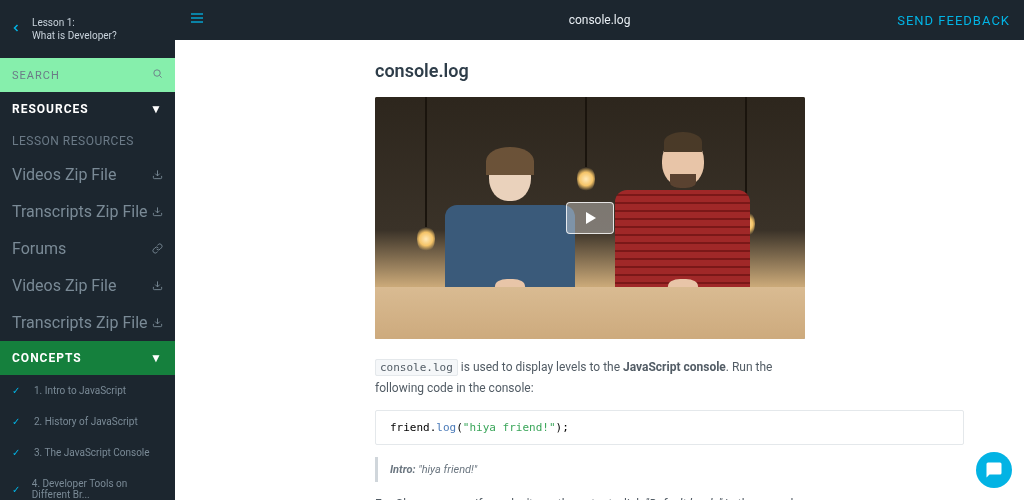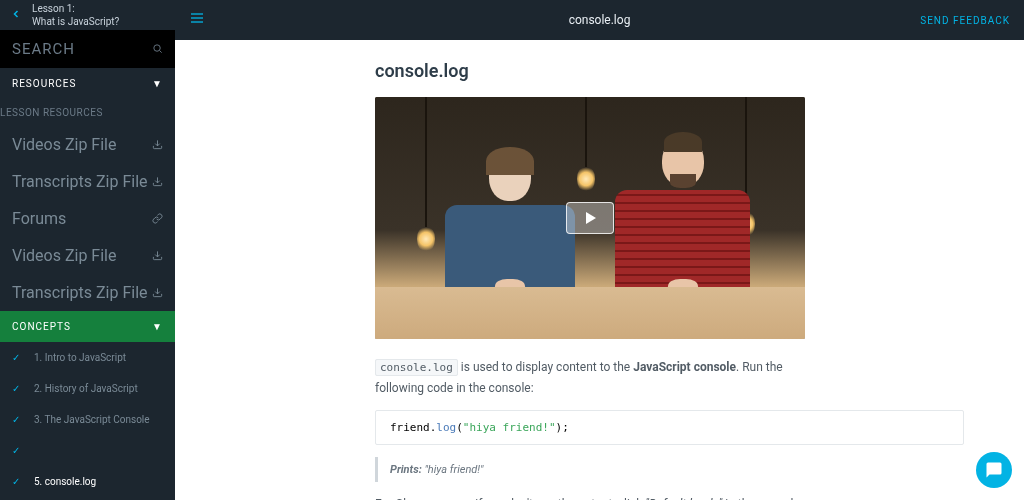--- a/index.html
+++ b/index.html
@@ -1,36 +1,36 @@
 <!DOCTYPE html>
 <html><head>
 <meta charset="utf-8">
 <style>
 *{margin:0;padding:0;box-sizing:border-box}
 body{font-family:-apple-system,BlinkMacSystemFont,"Segoe UI",Roboto,sans-serif;background:#fff;overflow:hidden}
 .app{display:flex;height:500px;width:1024px}
 .sidebar{width:175px;background:#1c262f;color:#8a9aa8;display:flex;flex-direction:column;font-size:11px;overflow-y:auto}
 .sidebar::-webkit-scrollbar{width:0}
-.lesson-hdr{display:flex;align-items:center;padding:2px 10px;background:#1c262f}
+.lesson-hdr{display:flex;align-items:center;padding:16px 10px;background:#1c262f}
 .back-btn{color:#02b3e4;margin-right:10px;cursor:pointer}
 .lesson-title{font-size:10px;line-height:1.3;color:#c8d2db}
-.search-row{display:flex;align-items:center;justify-content:space-between;padding:10px 12px;background:#000000;color:#6b7a87;font-size:15px;letter-spacing:1px}
-.section-hdr{display:flex;align-items:center;justify-content:space-between;padding:10px 12px;background:#1c262f;color:#fff;font-size:10px;font-weight:400;letter-spacing:1px}
+.search-row{display:flex;align-items:center;justify-content:space-between;padding:10px 12px;background:#86efac;color:#6b7a87;font-size:11px;letter-spacing:1px}
+.section-hdr{display:flex;align-items:center;justify-content:space-between;padding:10px 12px;background:#1c262f;color:#fff;font-size:12px;font-weight:700;letter-spacing:1px}
 .dark-hdr{background:#15803d}
-.sub-label{padding:8px 0;font-size:10px;letter-spacing:0.5px;color:#6b7a87}
+.sub-label{padding:8px 12px;font-size:12px;letter-spacing:0.5px;color:#6b7a87}
 .res-item{display:flex;align-items:center;justify-content:space-between;padding:9px 12px;color:#7a8a96;font-size:16px;cursor:pointer}
 .concept-item{display:flex;align-items:center;padding:10px 12px;font-size:10px;color:#7a8a96;cursor:pointer}
 .concept-item.active{color:#fff}
 .concept-item .ico{width:14px;margin-right:8px;color:#02b3e4;font-size:10px}
 .concept-item .ico.dot{color:#4a5a66}
 .main{flex:1;display:flex;flex-direction:column}
 .topbar{height:40px;background:#1c262f;display:flex;align-items:center;padding:0 14px;color:#fff;position:relative}
 .hamburger{color:#02b3e4;cursor:pointer;margin-right:20px}
 .top-title{position:absolute;left:50%;transform:translateX(-50%);font-size:12px;color:#e8eef3}
-.feedback{margin-left:auto;color:#02b3e4;font-size:10px;letter-spacing:1px;cursor:pointer}
+.feedback{margin-left:auto;color:#02b3e4;font-size:13px;letter-spacing:1px;cursor:pointer}
 .content{flex:1;overflow-y:auto;padding:20px 60px 20px 200px;background:#fff;position:relative}
 .content h1{font-size:18px;font-weight:600;color:#2e3d49;margin-bottom:16px}
 .video{width:430px;height:242px;background:#3a3228;border-radius:2px;position:relative;overflow:hidden;margin-bottom:18px}
 .wood{position:absolute;inset:0;background:linear-gradient(#2d261d 0%,#3a3228 55%,#c9a878 78%,#d4b68c 100%)}
 .bulb{position:absolute;top:0;width:2px;background:#1a140d}
 .b1{left:50px;height:130px}.b2{left:210px;height:70px}.b3{left:370px;height:115px}
 .glow{position:absolute;width:18px;height:28px;border-radius:50%;background:radial-gradient(circle,#ffe9b8 0%,#f5c468 40%,rgba(245,196,104,0) 70%);transform:translateX(-8px)}
 .g1{left:50px;top:128px}.g2{left:210px;top:68px}.g3{left:370px;top:113px}
 .person{position:absolute;bottom:48px}
 .p1{left:70px;width:130px;height:140px}
@@ -59,21 +59,21 @@
 <div class="app">
   <aside class="sidebar">
     <div class="lesson-hdr">
       <span class="back-btn">
         <svg width="12" height="12" viewBox="0 0 24 24" fill="none" stroke="currentColor" stroke-width="3">
             <polyline points="15 18 9 12 15 6"></polyline>
           </svg>
       </span>
       <div class="lesson-title">
         <div>Lesson 1:</div>
-        <div>What is JavaScript?</div>
+        <div>What is Developer?</div>
       </div>
     </div>
     <div class="search-row">
       <span>SEARCH</span>
       <span>
         <svg width="11" height="11" viewBox="0 0 24 24" fill="none" stroke="currentColor" stroke-width="2">
             <circle cx="11" cy="11" r="7"></circle>
             <line x1="21" y1="21" x2="16.65" y2="16.65"></line>
           </svg>
       </span>
@@ -136,20 +136,21 @@
         <div class="concept-item">
           <span class="ico">✓</span>
           <span>2. History of JavaScript</span>
         </div>
         <div class="concept-item">
           <span class="ico">✓</span>
           <span>3. The JavaScript Console</span>
         </div>
         <div class="concept-item">
           <span class="ico">✓</span>
+          <span>4. Developer Tools on Different Br...</span>
         </div>
         <div class="concept-item active">
           <span class="ico">✓</span>
           <span>5. console.log</span>
         </div>
         <div class="concept-item">
           <span class="ico dot">●</span>
           <span>6. JavaScript Demo</span>
         </div>
       </div>
@@ -195,30 +196,30 @@
             <div class="body">
               <div class="hands"></div>
             </div>
           </div>
         <div class="table"></div>
         <div class="play"></div>
       </div>
 
       <p class="prose">
         <code class="code-inline">console.log</code>
-        <span> is used to display content to the </span>
+        <span> is used to display levels to the </span>
         <strong>JavaScript console</strong><span>. Run the following code in the console:</span>
       </p>
 
       <div class="code-block">
         <span>friend.</span><span class="tok-fn">log</span><span>(</span><span class="tok-str">"hiya friend!"</span><span>);</span>
       </div>
 
       <div class="prints">
-        <strong>Prints:</strong> <span>"hiya friend!"</span>
+        <strong>Intro:</strong> <span>"hiya friend!"</span>
       </div>
 
       <p class="prose">
         <span>For Chrome users, if you don't see the output, click </span>
         <em>"Default levels"</em>
         <span> in the console and make sure that </span>
         
         
         
         

